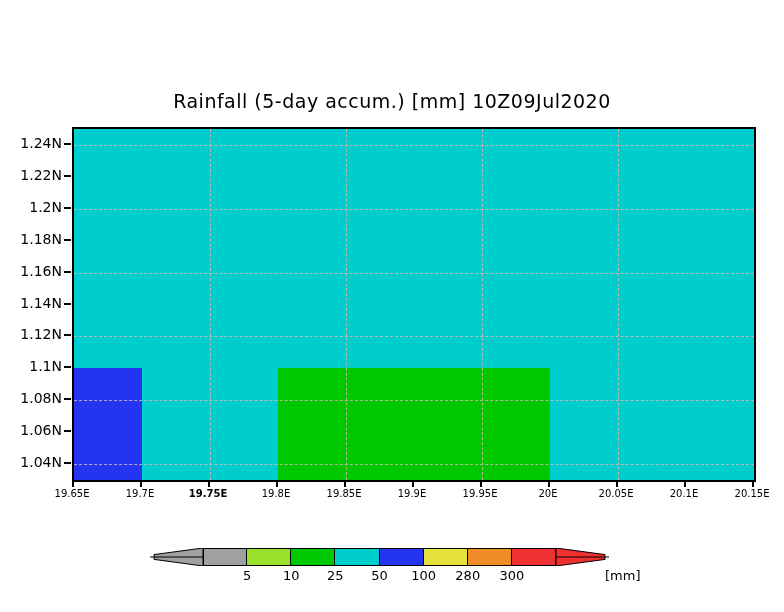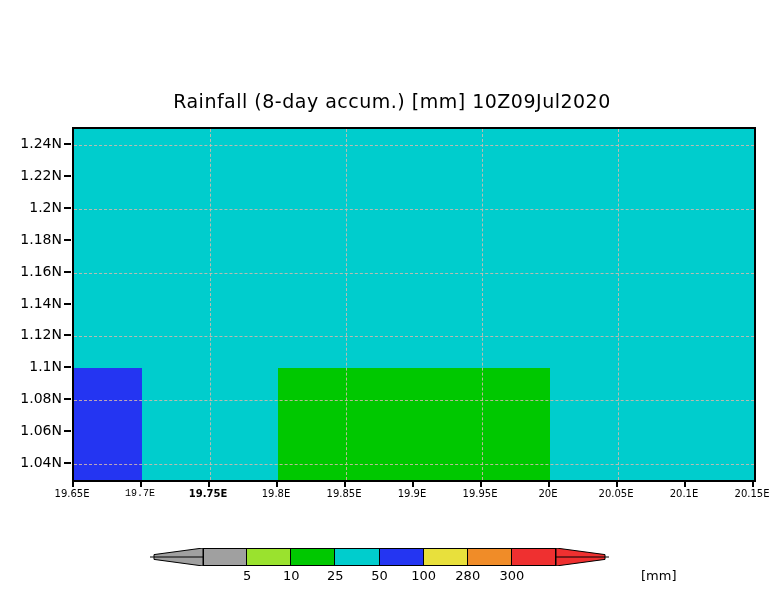--- a/index.html
+++ b/index.html
@@ -39,29 +39,29 @@
   .ylabel{position:absolute;right:722px;font-size:14px;color:#000;
     text-align:right;white-space:nowrap;transform:translateY(-50%);width:60px;}
 
   
   #colorbar{position:absolute;left:150px;top:546px;width:500px;height:42px;}
   #cb-segments{position:absolute;left:53px;top:2px;height:18px;display:flex;}
   .cb-seg{height:18px;border:1px solid #000;border-left-width:0;box-sizing:border-box;}
   .cb-seg:first-child{border-left-width:1px;}
   .cb-tick{position:absolute;top:22px;font-size:13px;color:#000;
     transform:translateX(-50%);white-space:nowrap;}
-  #cb-unit{position:absolute;left:455px;top:22px;font-size:13px;color:#000;white-space:nowrap;margin-left:36px;}
+  #cb-unit{position:absolute;left:455px;top:22px;font-size:13px;color:#000;white-space:nowrap;}
   #cb-arrow-left,#cb-arrow-right{position:absolute;top:2px;height:18px;}
 </style>
 </head>
 <body>
 
 <div id="chart-root">
 
-  <div id="chart-title">Rainfall (8-day accum.) [mm] 10Z09Jul2020</div>
+  <div id="chart-title">Rainfall (5-day accum.) [mm] 10Z09Jul2020</div>
 
   <div id="plot-area">
     <div id="plot-inner">
         <div class="data-block" style="left: 0px; top: 239.318px; width: 68px; height: 111.682px; background: rgb(36, 53, 242);"></div>
         <div class="data-block" style="left: 204px; top: 239.318px; width: 272px; height: 111.682px; background: rgb(0, 200, 0);"></div>
         <div class="gridline-v" style="left: 136px;"></div>
         <div class="gridline-v" style="left: 272px;"></div>
         <div class="gridline-v" style="left: 408px;"></div>
         <div class="gridline-v" style="left: 544px;"></div>
         <div class="gridline-v" style="left: 680px;"></div>
@@ -71,21 +71,21 @@
         <div class="gridline-h" style="top: 207.409px;"></div>
         <div class="gridline-h" style="top: 271.227px;"></div>
         <div class="gridline-h" style="top: 335.045px;"></div>
       </div>
   </div>
 
   <div id="axes-layer">
       <div class="tick-x" style="left: 72px;"></div>
       <div class="xlabel" style="left: 72px;">19.65E</div>
       <div class="tick-x" style="left: 140px;"></div>
-      <div class="xlabel" style="left: 140px; font-family: Liberation Mono, monospace;">19.7E</div>
+      <div class="xlabel" style="left: 140px;">19.7E</div>
       <div class="tick-x" style="left: 208px;"></div>
       <div class="xlabel" style="left: 208px; font-weight: bold;">19.75E</div>
       <div class="tick-x" style="left: 276px;"></div>
       <div class="xlabel" style="left: 276px;">19.8E</div>
       <div class="tick-x" style="left: 344px;"></div>
       <div class="xlabel" style="left: 344px;">19.85E</div>
       <div class="tick-x" style="left: 412px;"></div>
       <div class="xlabel" style="left: 412px;">19.9E</div>
       <div class="tick-x" style="left: 480px;"></div>
       <div class="xlabel" style="left: 480px;">19.95E</div>

